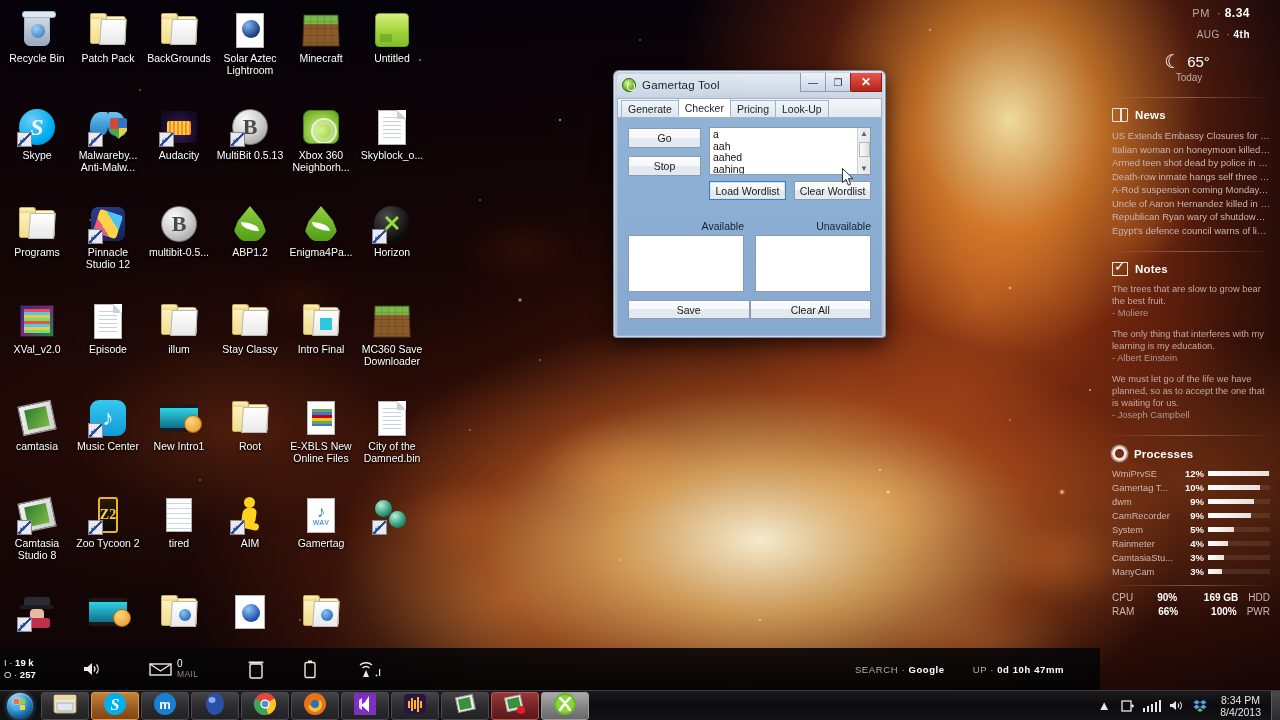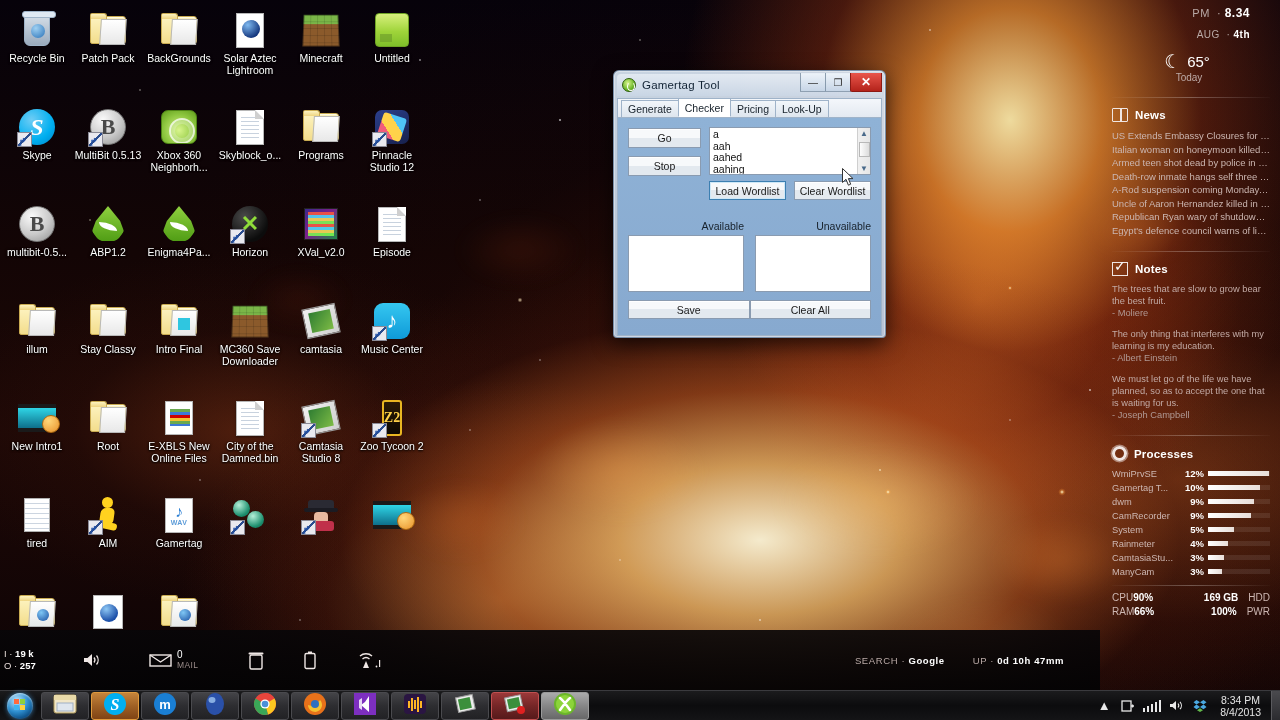--- a/index.html
+++ b/index.html
@@ -392,26 +392,26 @@
     white-space: nowrap; overflow:hidden; text-overflow: ellipsis;
   }
   .note-block { font-size: 9.3px; line-height: 12px; color:#c2aaa5; margin-bottom: 9px; }
   .note-author { color:#b09893; }
   .proc-row { display:flex; align-items:center; gap:4px; margin-bottom: 3px; font-size: 9.3px; }
   .proc-name { width:62px; color:#cdb7b2; white-space:nowrap; overflow:hidden; text-overflow:ellipsis; }
   .proc-pct { width:26px; text-align:right; font-weight:bold; color:#fff; font-size:9.5px; }
   .proc-bar { flex:1; height:5px; background: rgba(255,255,255,.09); position:relative; }
   .proc-fill { position:absolute; left:0; top:0; bottom:0; background: linear-gradient(90deg,#ffffff,#e8ded9); }
   .sb-sys { display:flex; justify-content:space-between; font-size:10px; margin-top:3px; }
-  .sys-l { color:#cdb7b2; } .sys-l b { color:#fff; margin-left:0; }
+  .sys-l { color:#cdb7b2; } .sys-l b { color:#fff; margin-left:24px; }
   .sys-r { color:#cdb7b2; } .sys-r b { color:#fff; margin-right:10px; }
 
   
   #dockbar {
-    position:absolute; left:0; bottom:30px; width:1100px; height:60px;
+    position:absolute; left:0; bottom:30px; width:1100px; height:42px;
     background: linear-gradient(180deg, rgba(8,6,8,.92), rgba(4,3,4,.96));
     display:flex; align-items:center; color:#dcd2d0; font-size:10px;
   }
   .dock-net { width: 66px; padding-left:4px; line-height:12px; font-size:9.5px; color:#e6dbd8; }
   .dock-net b { color:#fff; }
   .dock-item { display:flex; align-items:center; gap:4px; color:#efe7e5; }
   .dock-sep { flex: 1; }
   .dock-lbl { font-size:8.5px; color:#9c8e8b; letter-spacing:.4px; }
   .dock-search { font-size:9.5px; color:#b9a9a6; letter-spacing:.6px; }
   .dock-search b { color:#fff; }
@@ -616,20 +616,36 @@
         <div class="di-glyph">
           <span class="ic-untitled"></span>
         </div>
         <div class="di-label">Untitled</div>
       </div>
       <div class="desk-icon">
         <div class="di-glyph shortcut">
           <span class="ic-skype">S</span>
         </div>
         <div class="di-label">Skype</div>
+      </div>
+      <div class="desk-icon">
+        <div class="di-glyph shortcut">
+          <span class="ic-malware">
+            <span class="wing wl"></span>
+            <span class="wing wr"></span>
+            <span class="shield"></span>
+          </span>
+        </div>
+        <div class="di-label">Malwareby... Anti-Malw...</div>
+      </div>
+      <div class="desk-icon">
+        <div class="di-glyph shortcut">
+          <span class="ic-audacity"></span>
+        </div>
+        <div class="di-label">Audacity</div>
       </div>
       <div class="desk-icon">
         <div class="di-glyph shortcut">
           <span class="ic-bitcoin">B</span>
         </div>
         <div class="di-label">MultiBit 0.5.13</div>
       </div>
       <div class="desk-icon">
         <div class="di-glyph">
           <span class="ic-xboxgreen"></span>

